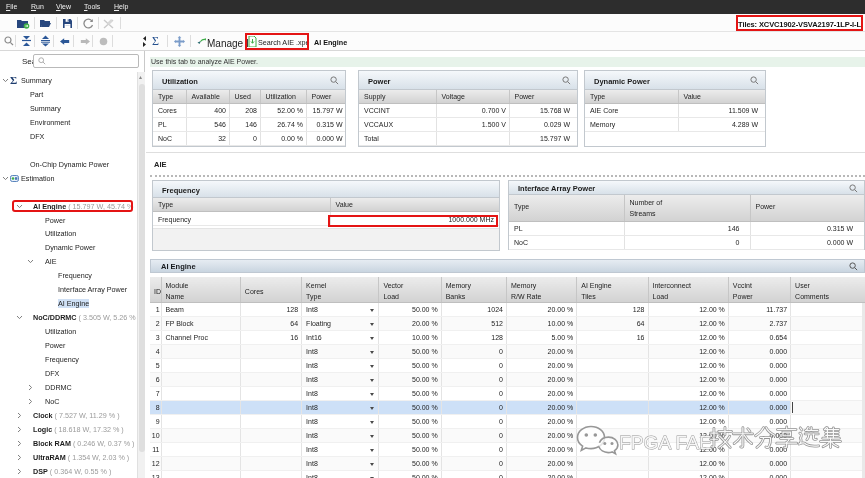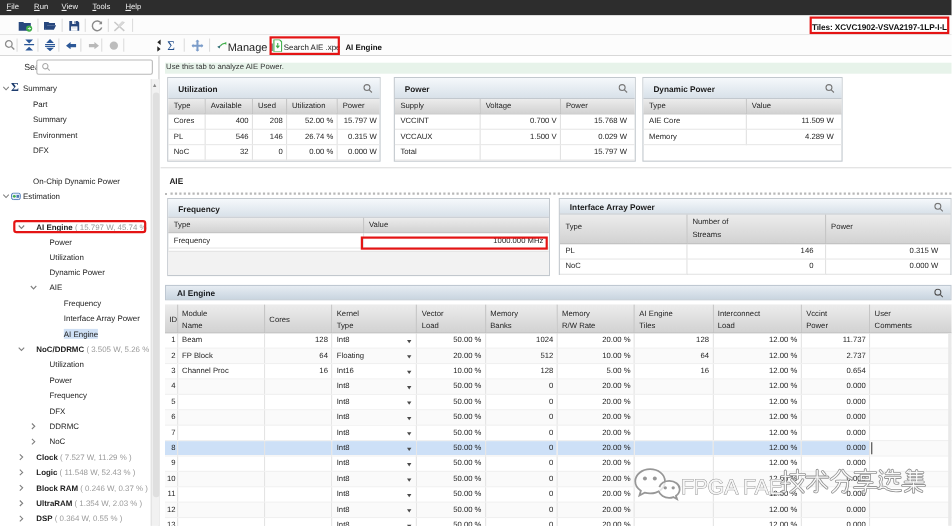--- a/index.html
+++ b/index.html
@@ -255,21 +255,21 @@
       <div class="trow" style="top:336.79999999999995px">
         <svg style="position:absolute;left:17px;top:3px" width="5" height="7" viewBox="0 0 5 7">
           <path d="M1 1l2.6 2.5L1 6" stroke="#808080" stroke-width="1" fill="none"></path>
         </svg>
         <span class="txt" style="left:33px"><b>Clock</b><span class="g"> ( 7.527 W, 11.29 % )</span></span>
       </div>
       <div class="trow" style="top:350.75px">
         <svg style="position:absolute;left:17px;top:3px" width="5" height="7" viewBox="0 0 5 7">
           <path d="M1 1l2.6 2.5L1 6" stroke="#808080" stroke-width="1" fill="none"></path>
         </svg>
-        <span class="txt" style="left:33px"><b>Logic</b><span class="g"> ( 11.548 W, 52.43 % )</span></span>
+        <span class="txt" style="left:33px"><b>Logic</b><span class="g"> ( 18.618 W, 17.32 % )</span></span>
       </div>
       <div class="trow" style="top:364.7px">
         <svg style="position:absolute;left:17px;top:3px" width="5" height="7" viewBox="0 0 5 7">
           <path d="M1 1l2.6 2.5L1 6" stroke="#808080" stroke-width="1" fill="none"></path>
         </svg>
         <span class="txt" style="left:33px"><b>Block RAM</b><span class="g"> ( 0.246 W, 0.37 % )</span></span>
       </div>
       <div class="trow" style="top:378.65px">
         <svg style="position:absolute;left:17px;top:3px" width="5" height="7" viewBox="0 0 5 7">
           <path d="M1 1l2.6 2.5L1 6" stroke="#808080" stroke-width="1" fill="none"></path>

